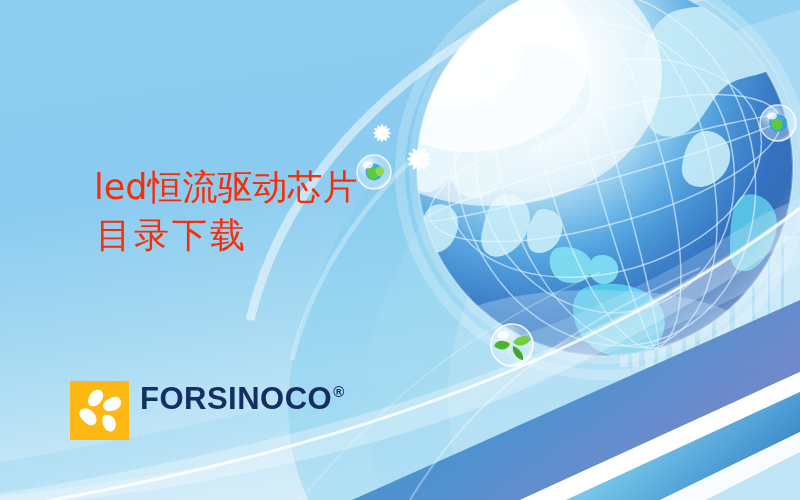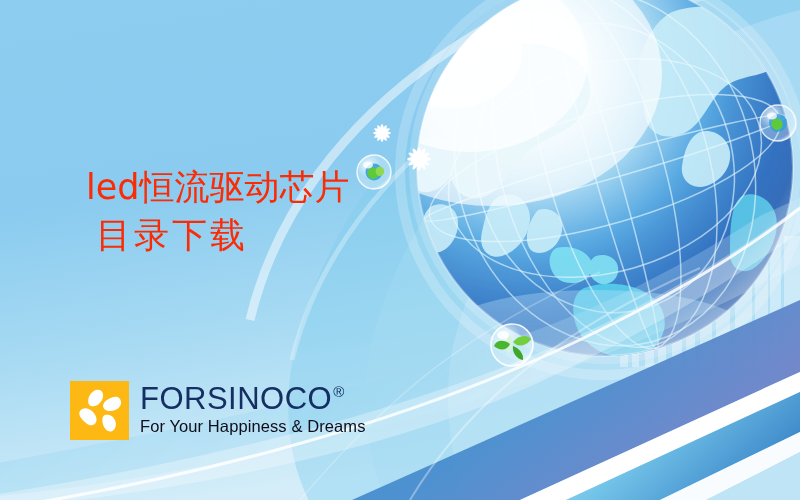--- a/index.html
+++ b/index.html
@@ -23,21 +23,21 @@
     position:absolute;
     left:86px; top:163px;
     z-index:40;
     color:#fb2b05;
     font-size:35px;
     line-height:48px;
     letter-spacing:0px;
     white-space:nowrap;
     font-family:"DejaVu Sans","Liberation Sans",sans-serif;
   }
-  #headline .ln{display:block;}
+  #headline .ln{display:block;margin-left:8px;}
   #headline .ln2{margin-left:10px;letter-spacing:3px;}
 
   
   #logo{
     position:absolute;
     left:70px; top:381px;
     z-index:45;
     display:flex;
     align-items:flex-start;
   }
@@ -49,21 +49,21 @@
   #logo-mark svg{display:block;width:59px;height:59px;}
   #logo-text{
     margin-left:11px;
     display:flex;
     flex-direction:column;
     justify-content:flex-start;
     padding-top:2px;
   }
   #wordmark{
     color:#152f63;
-    font-weight:normal;
+    font-weight:bold;
     font-size:31px;
     line-height:31px;
     letter-spacing:0.5px;
     font-family:"Liberation Sans","DejaVu Sans",sans-serif;
     white-space:nowrap;
     display:flex;
     align-items:flex-start;
   }
   #wordmark .reg{font-size:15px;line-height:15px;margin-left:1px;margin-top:1px;}
   #tagline{
@@ -359,18 +359,17 @@
                    C38.8,51.7 34.9,48.9 33.3,44.3 C31.9,40.2 31.8,35.0 35.0,34.0 Z"></path>
         </g>
       </svg>
     </div>
 
     <div id="logo-text">
       <div id="wordmark">
         <span>FORSINOCO</span>
         <span class="reg">®</span>
       </div>
-      <div id="tagline">For Your Happiness &amp; Dreams</div>
     </div>
 
   </div>
 
 </div>
 
 </body></html>

